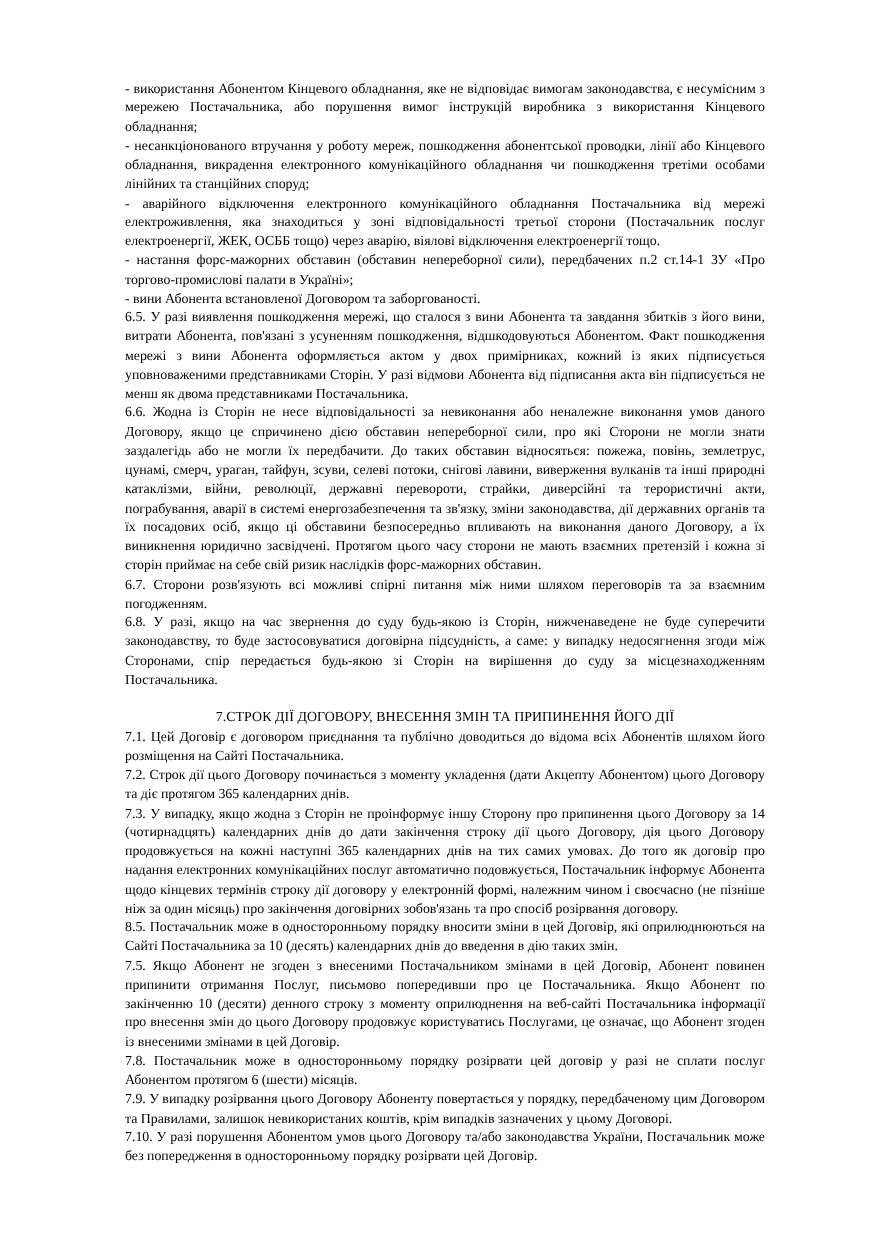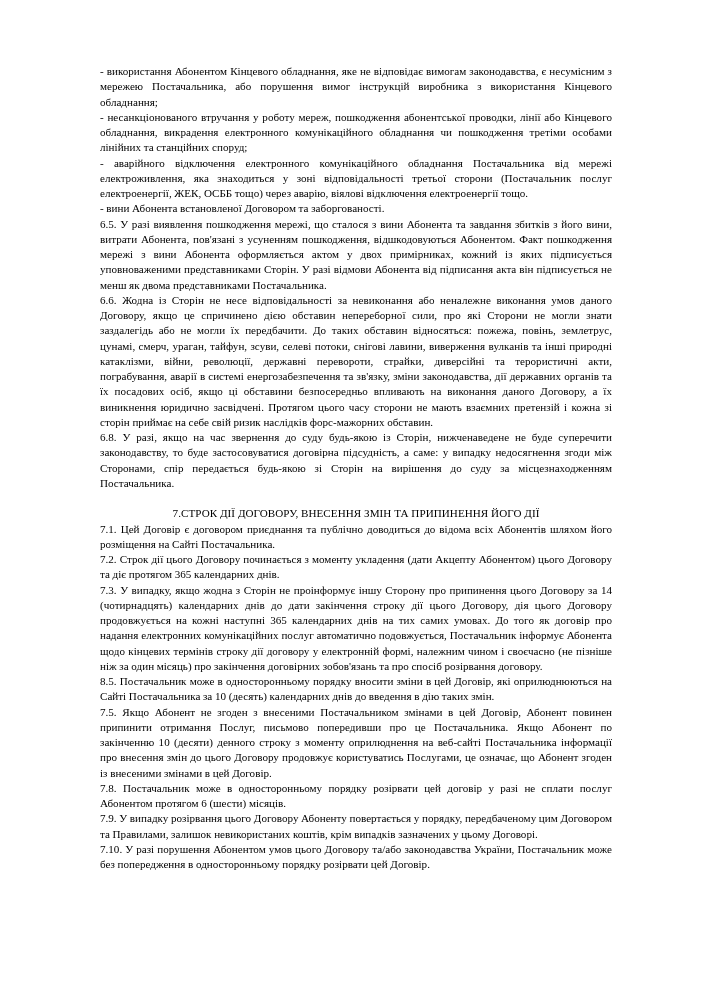--- a/index.html
+++ b/index.html
@@ -60,27 +60,29 @@
 
 <div class="page">
   <div class="text-block">
 
     <p class="para">- використання Абонентом Кінцевого обладнання, яке не відповідає вимогам законодавства, є несумісним з мережею Постачальника, або порушення вимог інструкцій виробника з використання Кінцевого обладнання;</p>
 
     <p class="para">- несанкціонованого втручання у роботу мереж, пошкодження абонентської проводки, лінії або Кінцевого обладнання, викрадення електронного комунікаційного обладнання чи пошкодження третіми особами лінійних та станційних споруд;</p>
 
     <p class="para">- аварійного відключення електронного комунікаційного обладнання Постачальника від мережі електроживлення, яка знаходиться у зоні відповідальності третьої сторони (Постачальник послуг електроенергії, ЖЕК, ОСББ тощо) через аварію, віялові відключення електроенергії тощо.</p>
 
+    <p class="para">- настання форс-мажорних обставин (обставин непереборної сили), передбачених п.2 ст.14-1 ЗУ «Про торгово-промислові палати в Україні»;</p>
 
     <p class="para">- вини Абонента встановленої Договором та заборгованості.</p>
 
     <p class="para">6.5. У разі виявлення пошкодження мережі, що сталося з вини Абонента та завдання збитків з його вини, витрати Абонента, пов'язані з усуненням пошкодження, відшкодовуються Абонентом. Факт пошкодження мережі з вини Абонента оформляється актом у двох примірниках, кожний із яких підписується уповноваженими представниками Сторін. У разі відмови Абонента від підписання акта він підписується не менш як двома представниками Постачальника.</p>
 
     <p class="para">6.6. Жодна із Сторін не несе відповідальності за невиконання або неналежне виконання умов даного Договору, якщо це спричинено дією обставин непереборної сили, про які Сторони не могли знати заздалегідь або не могли їх передбачити. До таких обставин відносяться: пожежа, повінь, землетрус, цунамі, смерч, ураган, тайфун, зсуви, селеві потоки, снігові лавини, виверження вулканів та інші природні катаклізми, війни, революції, державні перевороти, страйки, диверсійні та терористичні акти, пограбування, аварії в системі енергозабезпечення та зв'язку, зміни законодавства, дії державних органів та їх посадових осіб, якщо ці обставини безпосередньо впливають на виконання даного Договору, а їх виникнення юридично засвідчені. Протягом цього часу сторони не мають взаємних претензій і кожна зі сторін приймає на себе свій ризик наслідків форс-мажорних обставин.</p>
 
+    <p class="para">6.7. Сторони розв'язують всі можливі спірні питання між ними шляхом переговорів та за взаємним погодженням.</p>
 
     <p class="para">6.8. У разі, якщо на час звернення до суду будь-якою із Сторін, нижченаведене не буде суперечити законодавству, то буде застосовуватися договірна підсудність, а саме: у випадку недосягнення згоди між Сторонами, спір передається будь-якою зі Сторін на вирішення до суду за місцезнаходженням Постачальника.</p>
 
     <div class="spacer">&nbsp;</div>
 
     <p class="heading">7.СТРОК ДІЇ ДОГОВОРУ, ВНЕСЕННЯ ЗМІН ТА ПРИПИНЕННЯ ЙОГО ДІЇ</p>
 
     <p class="para">7.1. Цей Договір є договором приєднання та публічно доводиться до відома всіх Абонентів шляхом його розміщення на Сайті Постачальника.</p>
 
     <p class="para">7.2. Строк дії цього Договору починається з моменту укладення (дати Акцепту Абонентом) цього Договору та діє протягом 365 календарних днів.</p>

